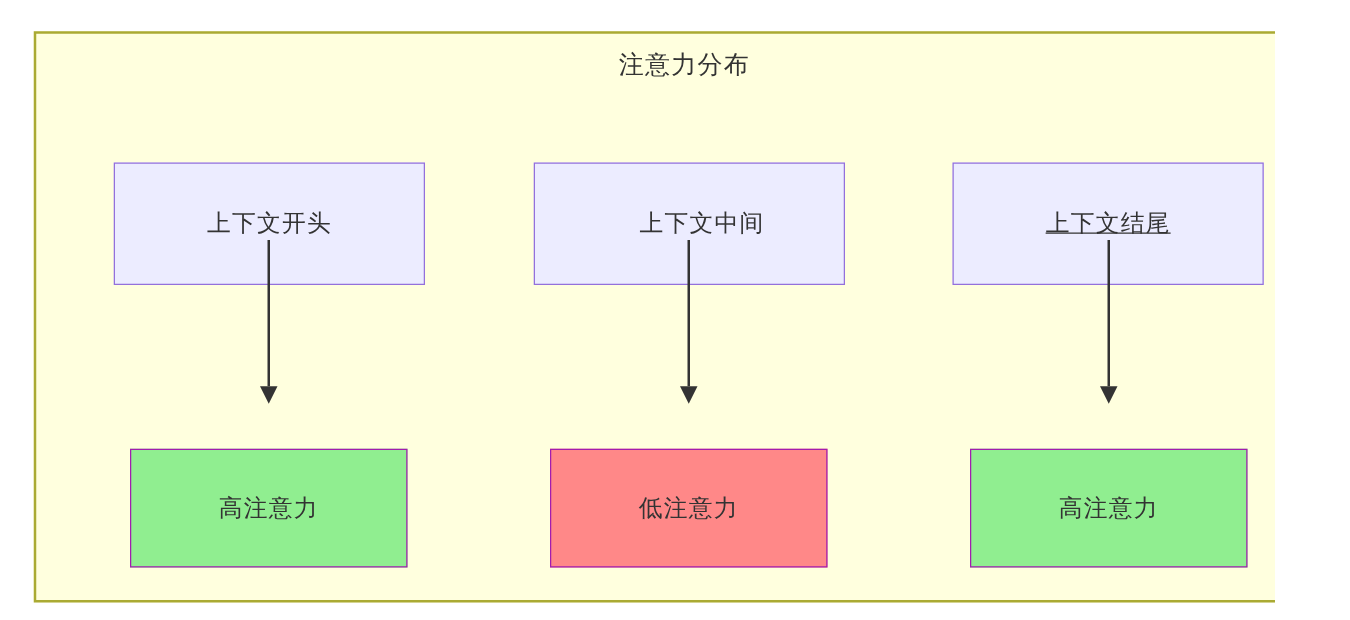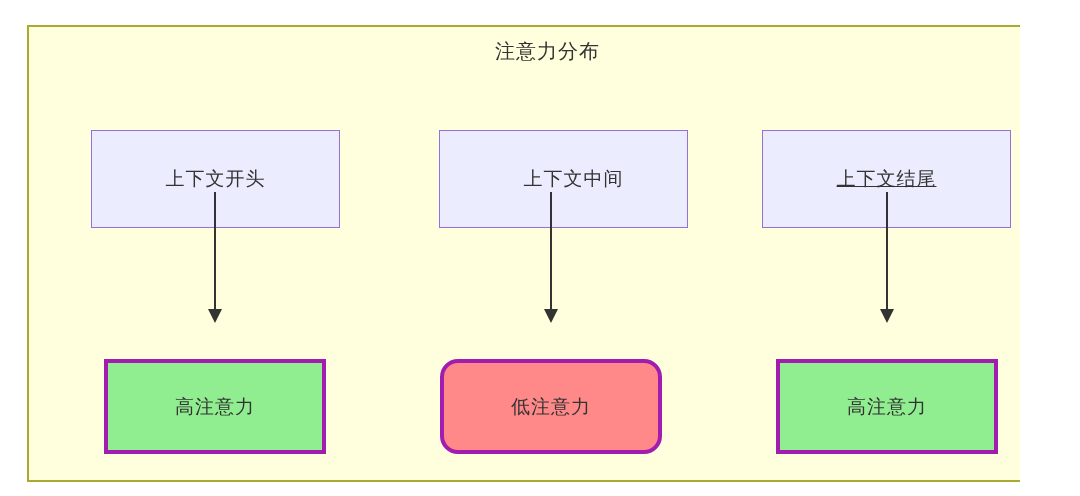--- a/index.html
+++ b/index.html
@@ -49,21 +49,21 @@
     top: 67px;
     width: 249px;
     height: 98px;
     background: #ececff;
     border: 1px solid #9370db;
   }
   .result-node {
     top: 296px;
     width: 222px;
     height: 95px;
-    border: 4px solid #a21caf;
+    border: 1px solid #a21caf;
   }
   .arrow {
     position: absolute;
     top: 165px;
     width: 14px;
     height: 131px;
     display: flex;
     flex-direction: column;
     align-items: center;
   }
@@ -74,21 +74,21 @@
   }
   .arrow-head {
     width: 0;
     height: 0;
     border-left: 7px solid transparent;
     border-right: 7px solid transparent;
     border-top: 14px solid #333333;
   }
   
   .c0 .source-node { left: 62px; }
-  .c1 .source-node { left: 410px; padding-left: 20px; }
+  .c1 .source-node { left: 398px; padding-left: 20px; }
   .c2 .source-node { left: 733px; text-decoration: underline; }
   .c0 .result-node { left: 75px; }
   .c1 .result-node { left: 411px; }
   .c2 .result-node { left: 747px; }
   .c0 .arrow { left: 179px; }
   .c1 .arrow { left: 515px; }
   .c2 .arrow { left: 851px; }
 </style>
 </head>
 <body>
@@ -106,21 +106,21 @@
       </div>
       <div class="node result-node" style="background: rgb(144, 238, 144);">高注意力</div>
     </div>
 
     <div class="column c1">
       <div class="node source-node">上下文中间</div>
       <div class="arrow">
         <div class="arrow-line"></div>
         <div class="arrow-head"></div>
       </div>
-      <div class="node result-node" style="background: rgb(255, 136, 136); border-radius: 18px;">低注意力</div>
+      <div class="node result-node" style="background: rgb(255, 136, 136);">低注意力</div>
     </div>
 
     <div class="column c2">
       <div class="node source-node">上下文结尾</div>
       <div class="arrow">
         <div class="arrow-line"></div>
         <div class="arrow-head"></div>
       </div>
       <div class="node result-node" style="background: rgb(144, 238, 144);">高注意力</div>
     </div>

